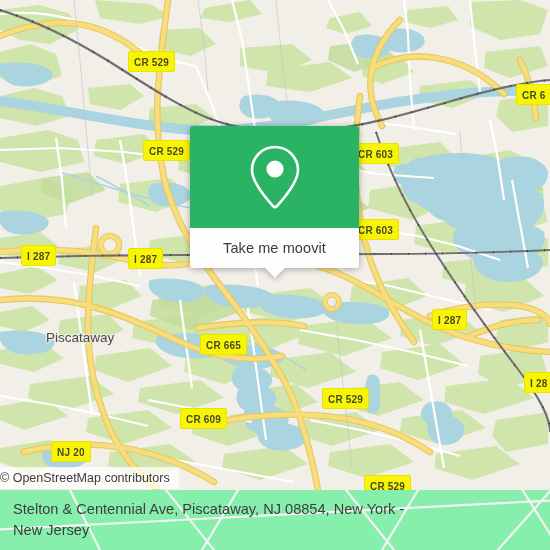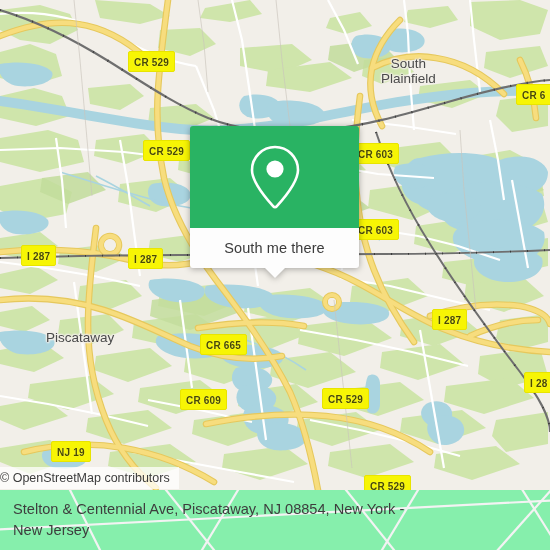--- a/index.html
+++ b/index.html
@@ -476,54 +476,50 @@
         <g stroke="#c9c4bb" stroke-width="0.8" fill="none" opacity="0.8">
           <path d="M74,0 L80,60 L86,128 L92,196"></path>
           <path d="M276,0 L282,60 L290,126"></path>
           <path d="M198,0 L204,44 L208,92"></path>
           <path d="M460,130 L464,190 L470,250 L476,310"></path>
           <path d="M334,300 L340,356 L346,412 L352,468"></path>
         </g>
       </g>
     </svg>
 
-    <div class="place-label two-line" style="left:381px; top:56px;">
-      <div>South</div>
-      <div>Plainfield</div>
-    </div>
     <div class="place-label" style="left:46px; top:330px;">
       <span>Piscataway</span>
     </div>
 
     <div class="shield" style="left:128px; top:51px;">CR 529</div>
     <div class="shield" style="left:143px; top:140px;">CR 529</div>
     <div class="shield" style="left:516px; top:84px;">CR 6</div>
     <div class="shield" style="left:352px; top:143px;">CR 603</div>
     <div class="shield" style="left:352px; top:219px;">CR 603</div>
     <div class="shield" style="left:21px;  top:245px;">I 287</div>
     <div class="shield" style="left:128px; top:248px;">I 287</div>
     <div class="shield" style="left:432px; top:309px;">I 287</div>
     <div class="shield" style="left:200px; top:318px;margin-top:16px;">CR 665</div>
     <div class="shield" style="left:322px; top:388px;">CR 529</div>
     <div class="shield" style="left:524px; top:372px;">I 28</div>
-    <div class="shield" style="left:180px; top:389px;">CR 609</div>
-    <div class="shield" style="left:51px;  top:441px;">NJ 19</div>
+    <div class="shield" style="left:180px; top:408px;">CR 609</div>
+    <div class="shield" style="left:51px;  top:441px;">NJ 20</div>
     <div class="shield" style="left:364px; top:475px;">CR 529</div>
 
     <div class="popup">
       <div class="popup-top">
         <svg width="56" height="68" viewBox="0 0 56 68">
           <path d="M28 4 C15.3 4 5 14.3 5 27 C5 37 16 52 26.3 63.4
                    C27.2 64.4 28.8 64.4 29.7 63.4 C40 52 51 37 51 27
                    C51 14.3 40.7 4 28 4 Z" fill="none" stroke="#ffffff" stroke-width="2.6"></path>
           <circle cx="28" cy="26" r="8.6" fill="#ffffff"></circle>
         </svg>
       </div>
       <div class="popup-bottom">
-        <span class="popup-label">South me there</span>
+        <span class="popup-label">Take me moovit</span>
         <span class="popup-tail"></span>
       </div>
     </div>
 
     <div class="attribution">© OpenStreetMap contributors</div>
   </div>
 
   <div class="caption-bar">
     <svg class="caption-watermark" width="550" height="60" viewBox="0 0 550 60">
       <g stroke="#f3f3f3" stroke-width="2.2" fill="none">

